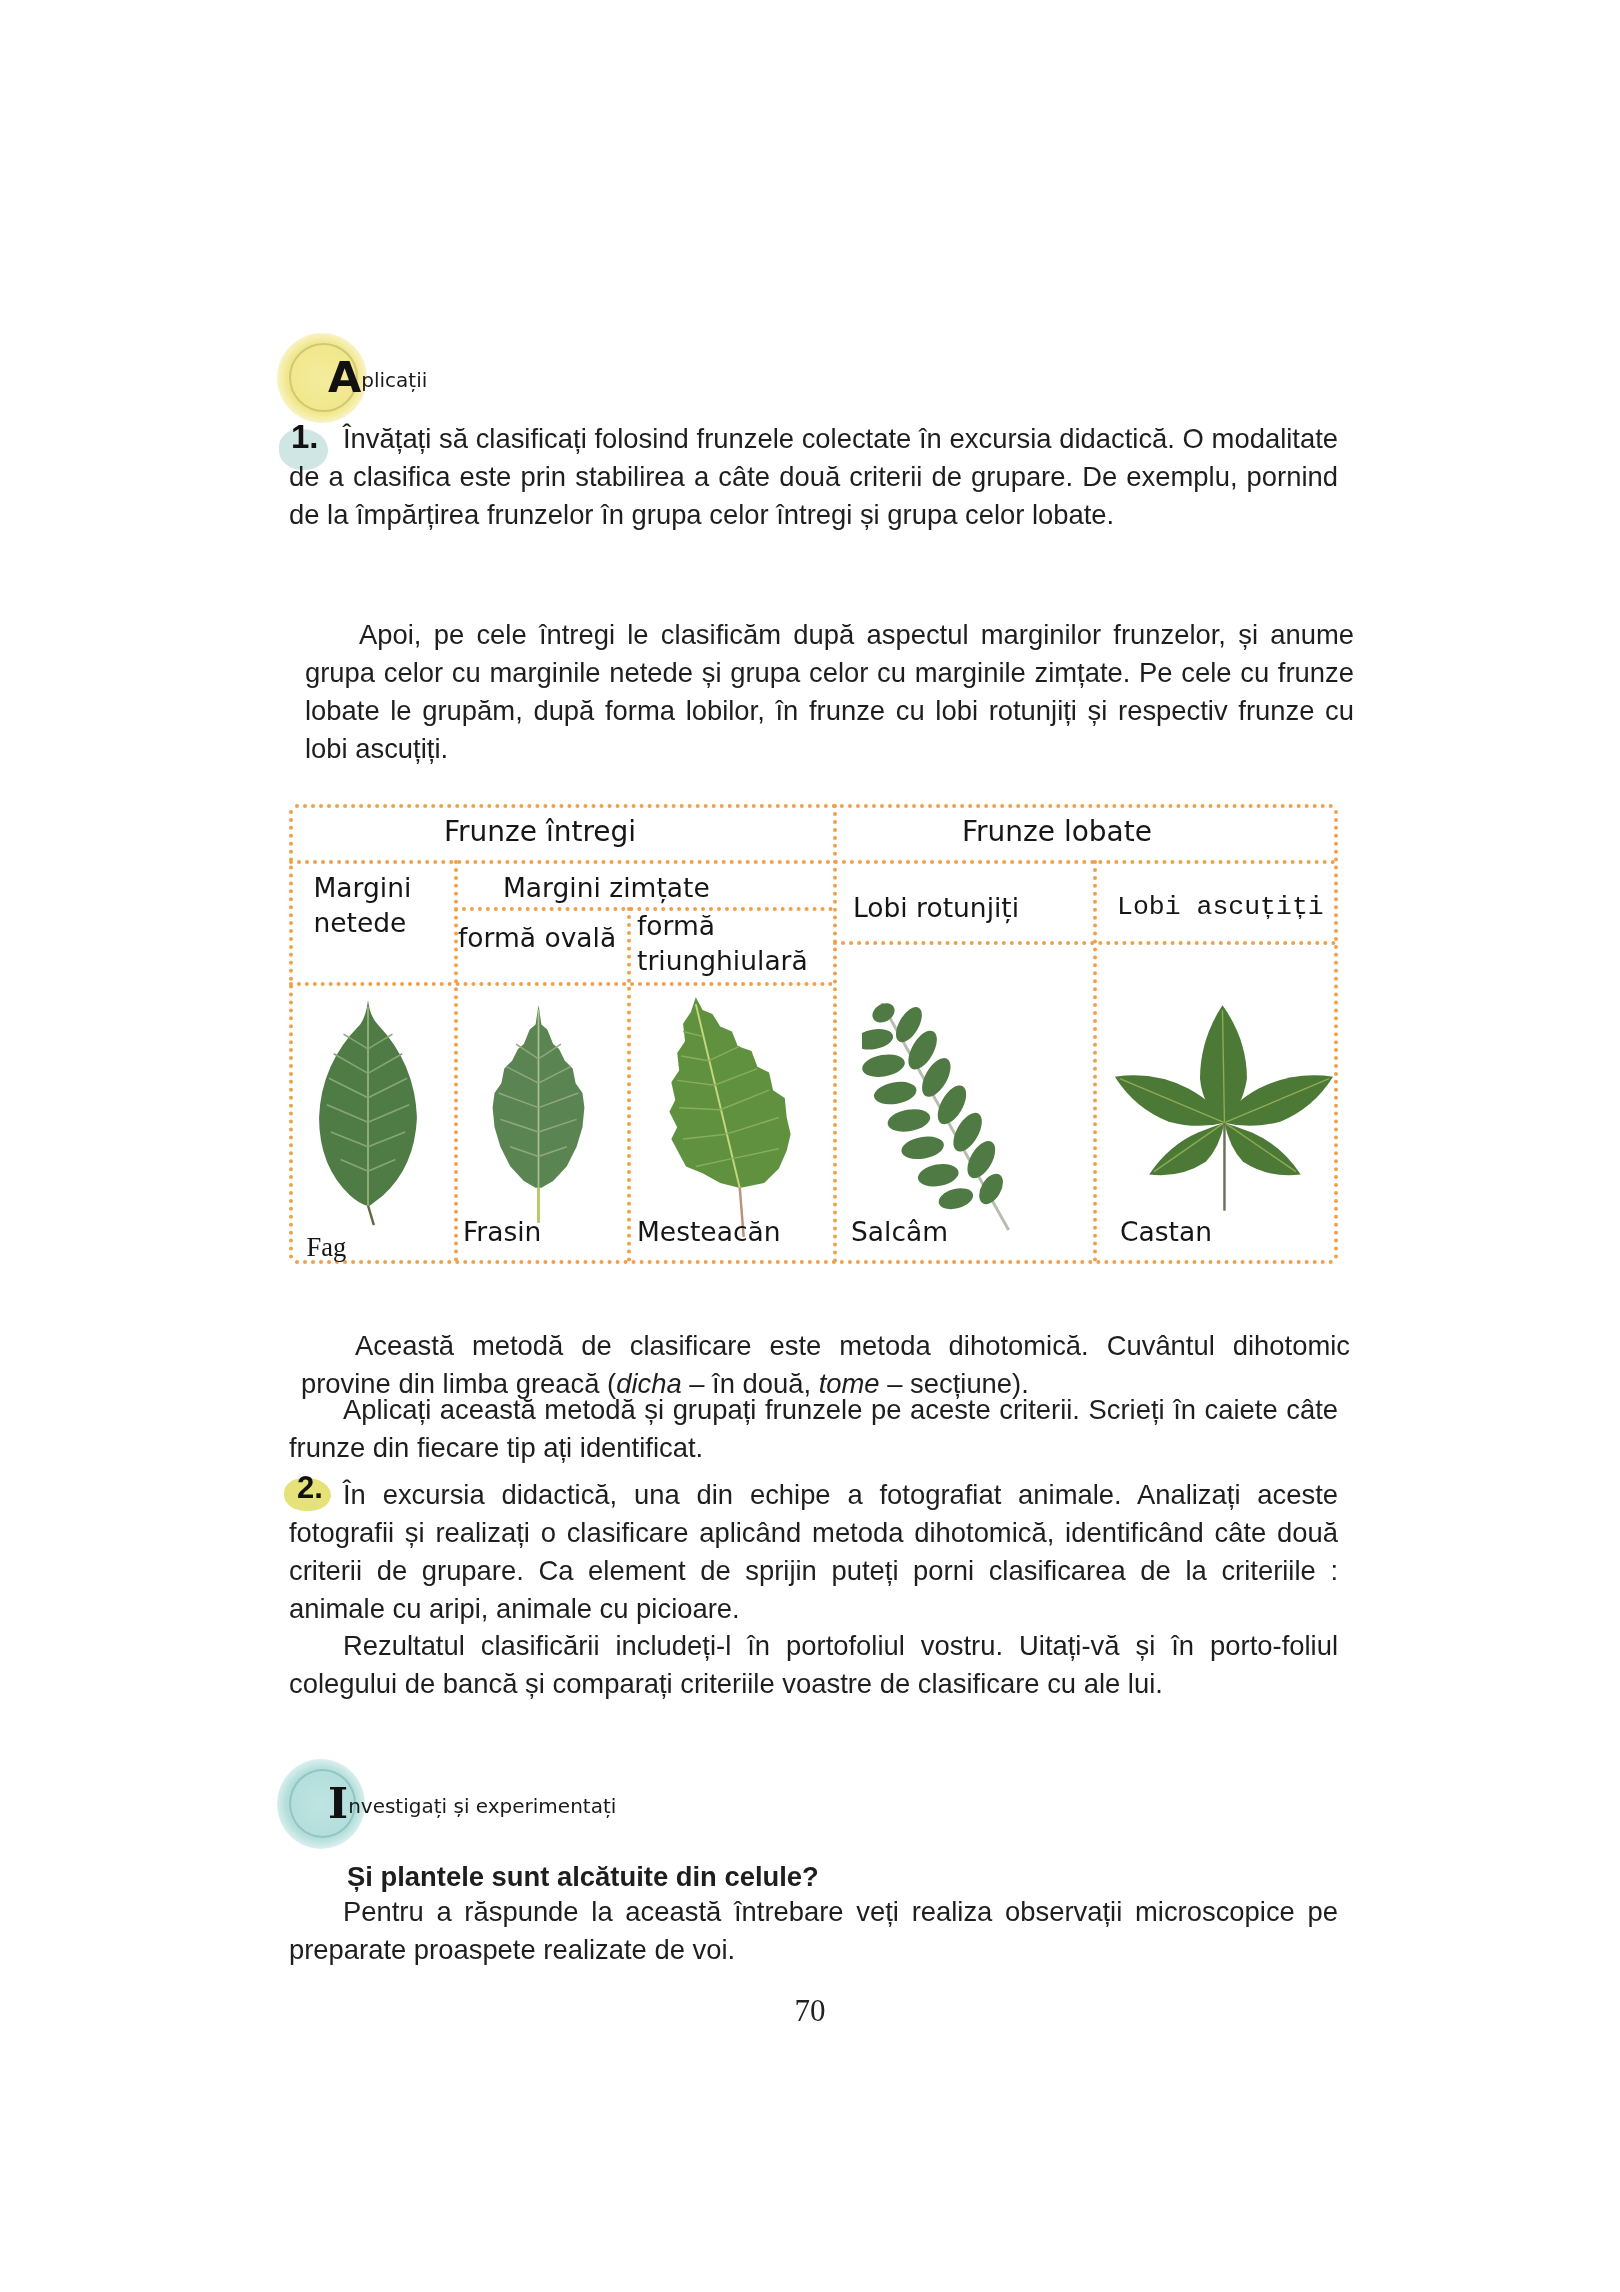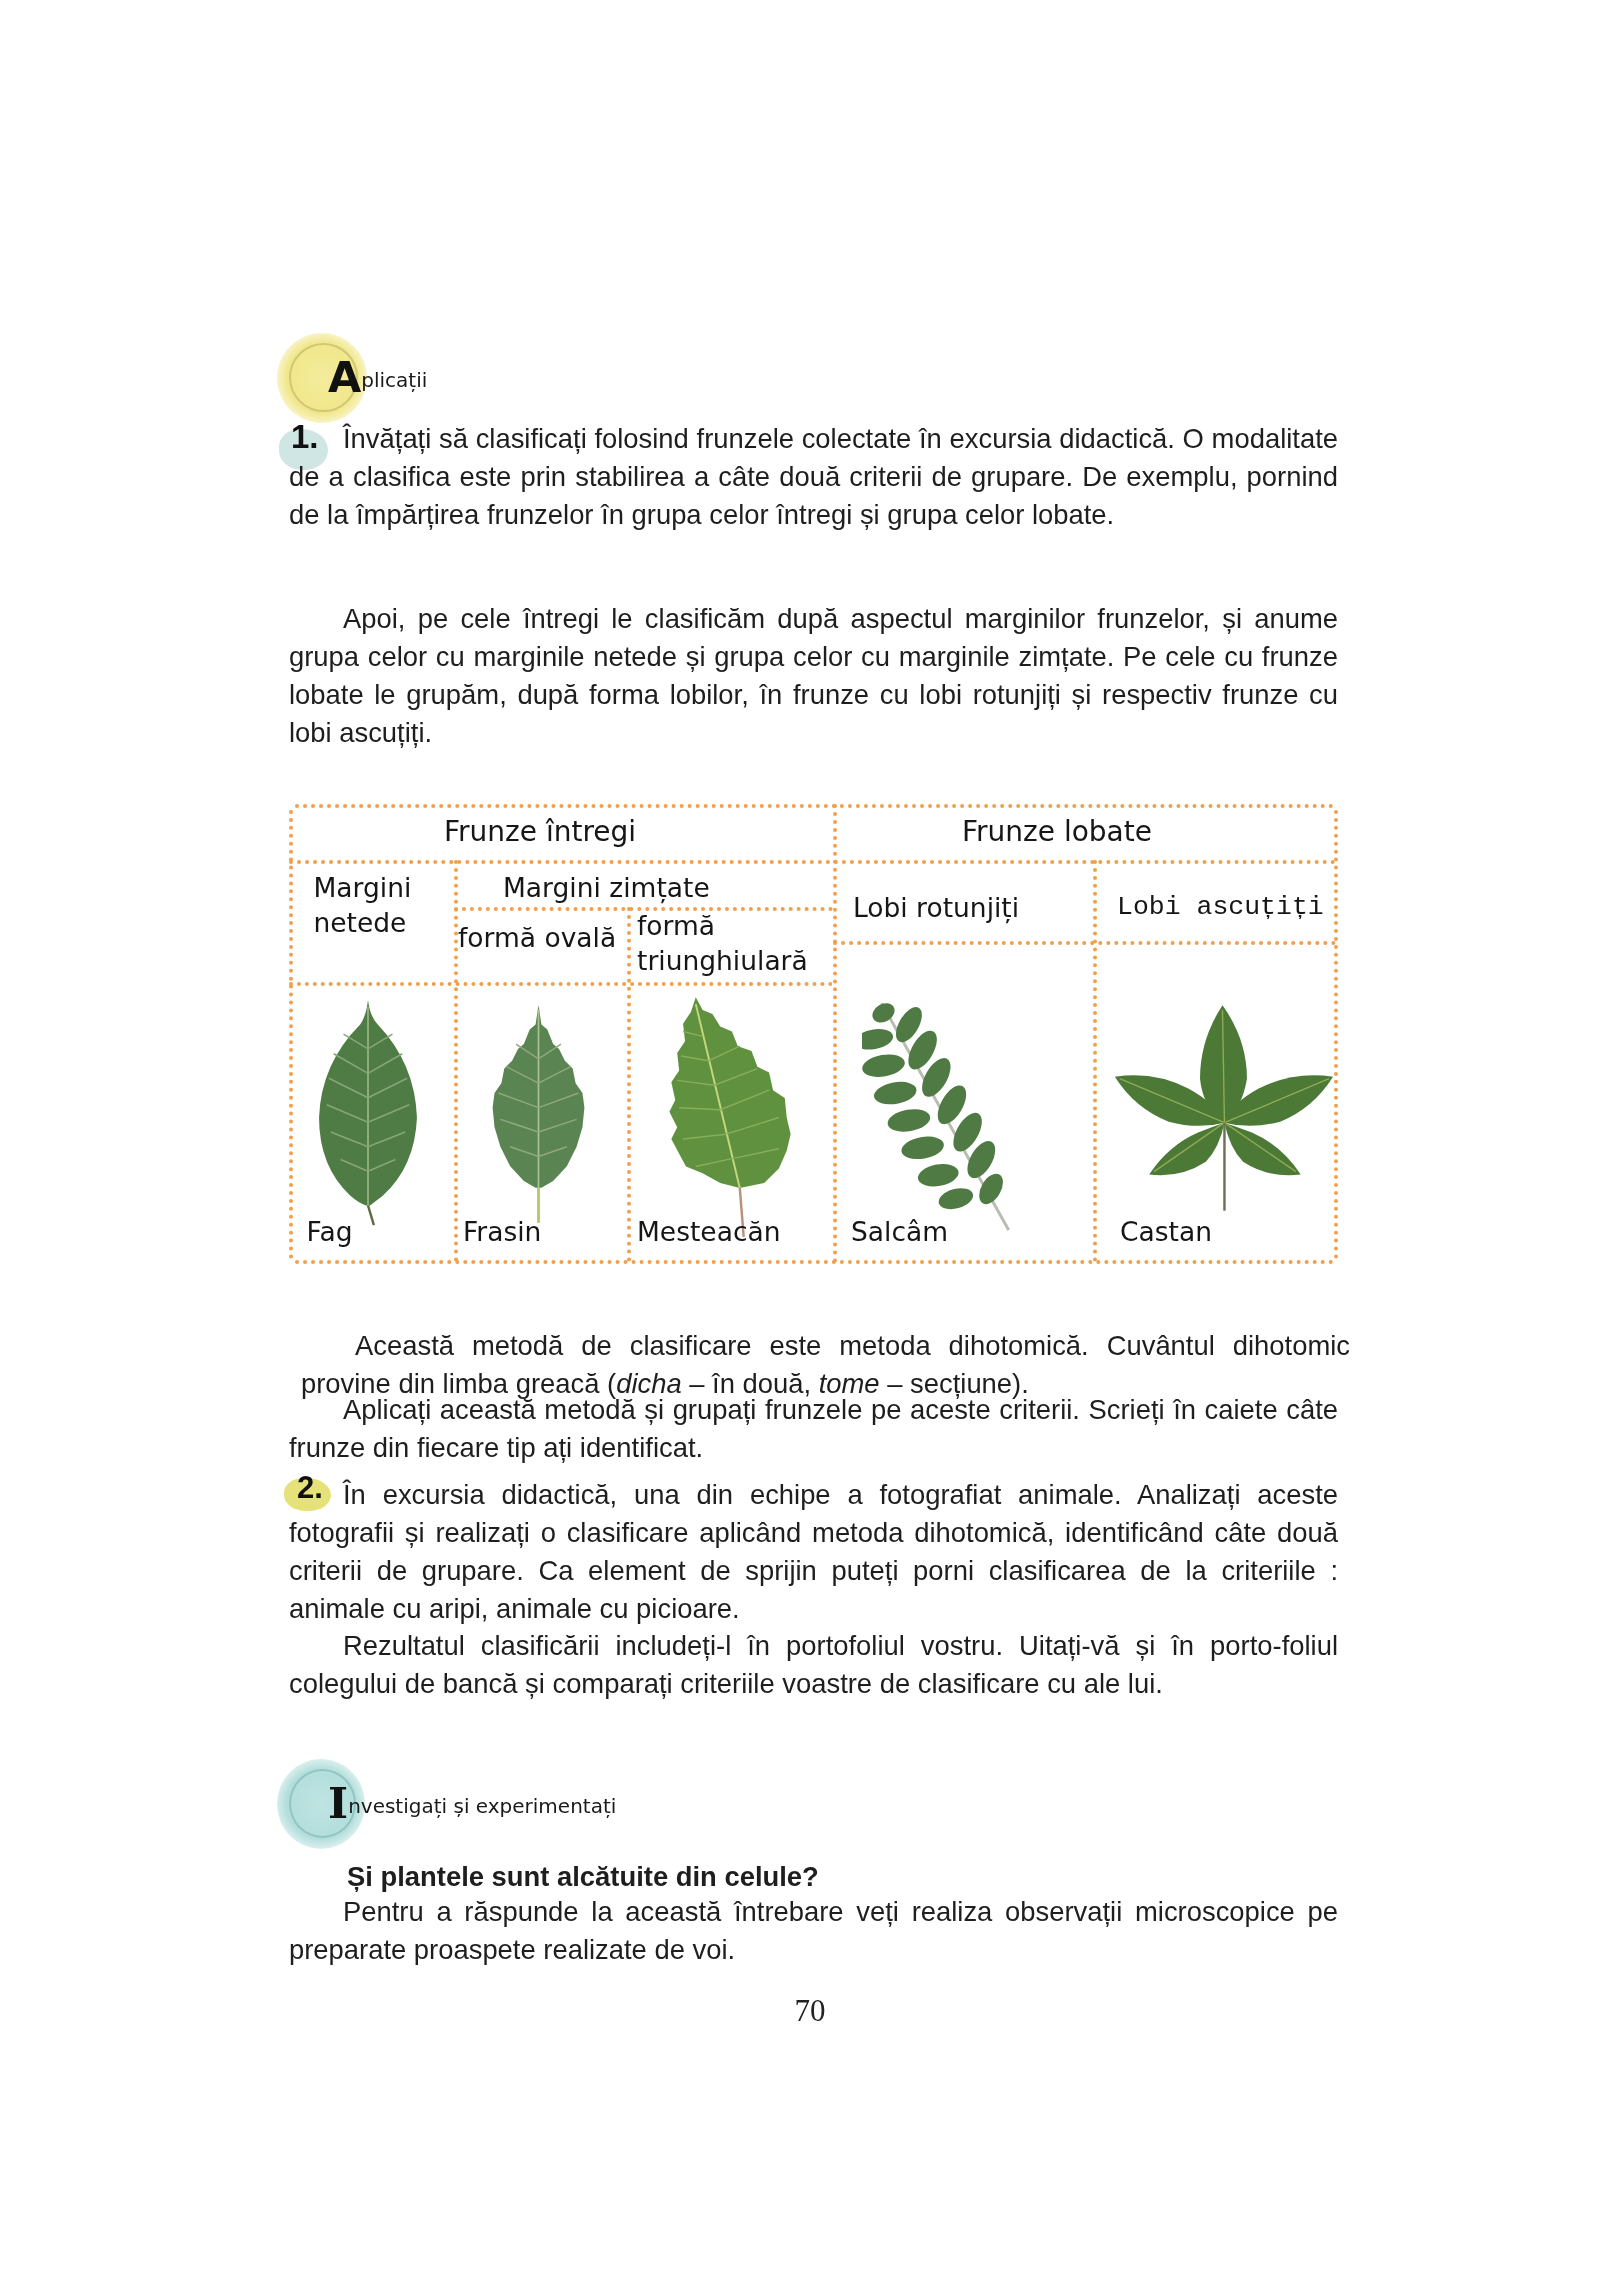--- a/index.html
+++ b/index.html
@@ -43,21 +43,21 @@
   <div class="blob-ring" style="left:11.8px; top:9.8px; width:65px; height:65px;"></div>
   <span class="sec-initial" style="margin-left:51px;">A</span>
   <span class="sec-rest" style="margin-top:5.9px;">plicații</span>
 </div>
 
 <div class="num-bg" style="left:279px; top:429px; width:49px; height:41px; background:#cfe6e4;"></div>
 <span class="num-badge" style="left:291px; top:418px;">1.</span>
 <p class="para body-text" style="top:420px; margin:0; text-indent:54px;">
   <span>Învățați să clasificați folosind frunzele colectate în excursia didactică. O modalitate de a clasifica este prin stabilirea a câte două criterii de grupare. De exemplu, pornind de la împărțirea frunzelor în grupa celor întregi și grupa celor lobate.</span>
 </p>
-<p class="para body-text indent" style="top:600px; margin:0;">
+<p class="para body-text indent" style="top:600px; margin:16px;">
   <span>Apoi, pe cele întregi le clasificăm după aspectul marginilor frunzelor, și anume grupa celor cu marginile netede și grupa celor cu marginile zimțate. Pe cele cu frunze lobate le grupăm, după forma lobilor, în frunze cu lobi rotunjiți și respectiv frunze cu lobi ascuțiți.</span>
 </p>
 
 <div class="tbl">
 
   <div class="dot-h" style="left:5.9px; top:0; width:1039px;"></div>
   <div class="dot-h" style="left:5.9px; top:456px; width:1039px;"></div>
   <div class="dot-v" style="left:0; top:5.9px; height:449px;"></div>
   <div class="dot-v" style="left:1045px; top:5.9px; height:449px;"></div>
 
@@ -182,21 +182,21 @@
     <g stroke="#8fab55" stroke-width="1.4" fill="none">
       <path d="M115 10 L117 125"></path>
         <path d="M10 80 L117 125"></path>
         <path d="M224 80 L117 125"></path>
       <path d="M45 175 L117 125"></path>
         <path d="M190 175 L117 125"></path>
     </g>
     <path d="M117 125 L117 215" stroke="#6c7158" stroke-width="2.5"></path>
   </svg>
 
-  <span class="leaf-name" style="left:17.6px; top:412px;">Fag</span>
+  <span class="leaf-name" style="left:17.6px; top:428px;font-family:Liberation Serif, serif;">Fag</span>
   <span class="leaf-name" style="left:174px; top:412px;">Frasin</span>
   <span class="leaf-name" style="left:348px; top:412px;">Mesteacăn</span>
   <span class="leaf-name" style="left:562px; top:412px;">Salcâm</span>
   <span class="leaf-name" style="left:831px; top:412px;">Castan</span>
 </div>
 
 <p class="para body-text indent" style="top:1315px; margin:12px;">
   <span>Această metodă de clasificare este metoda dihotomică. Cuvântul dihotomic provine din limba greacă (</span><em>dicha</em><span> – în două, </span><em>tome</em><span> – secțiune).</span>
 </p>
 <p class="para body-text indent" style="top:1391px; margin:0;">

